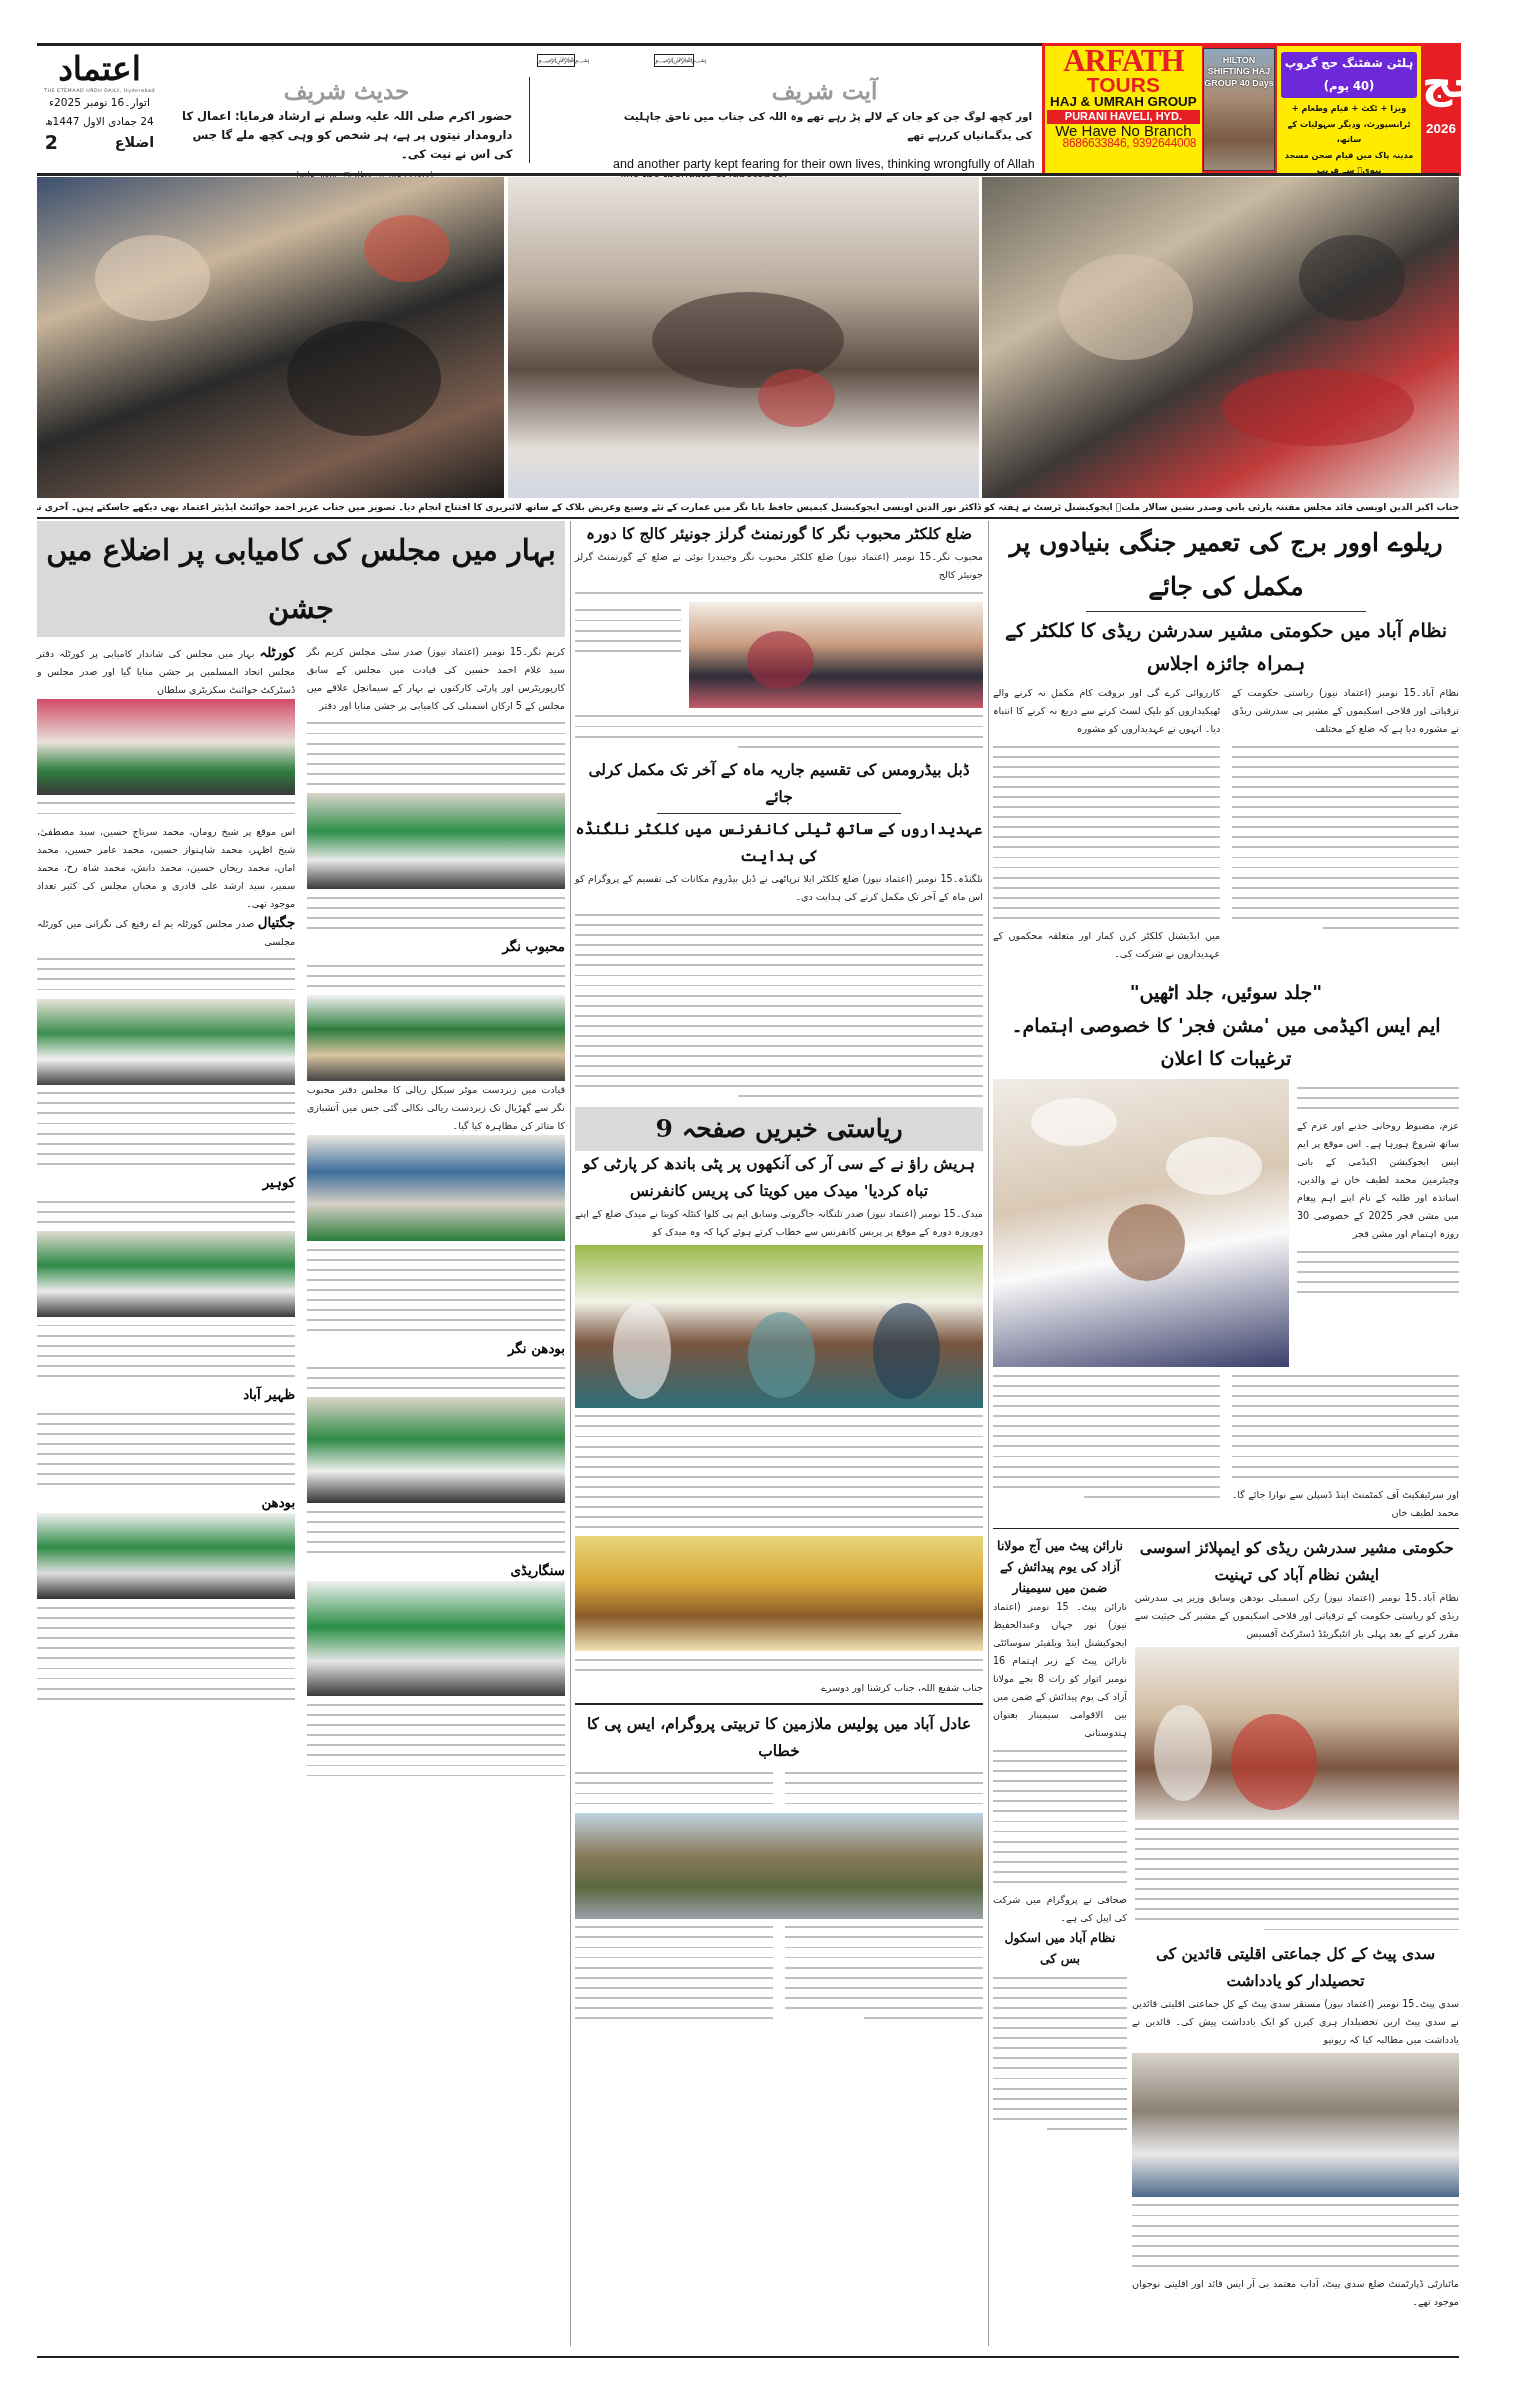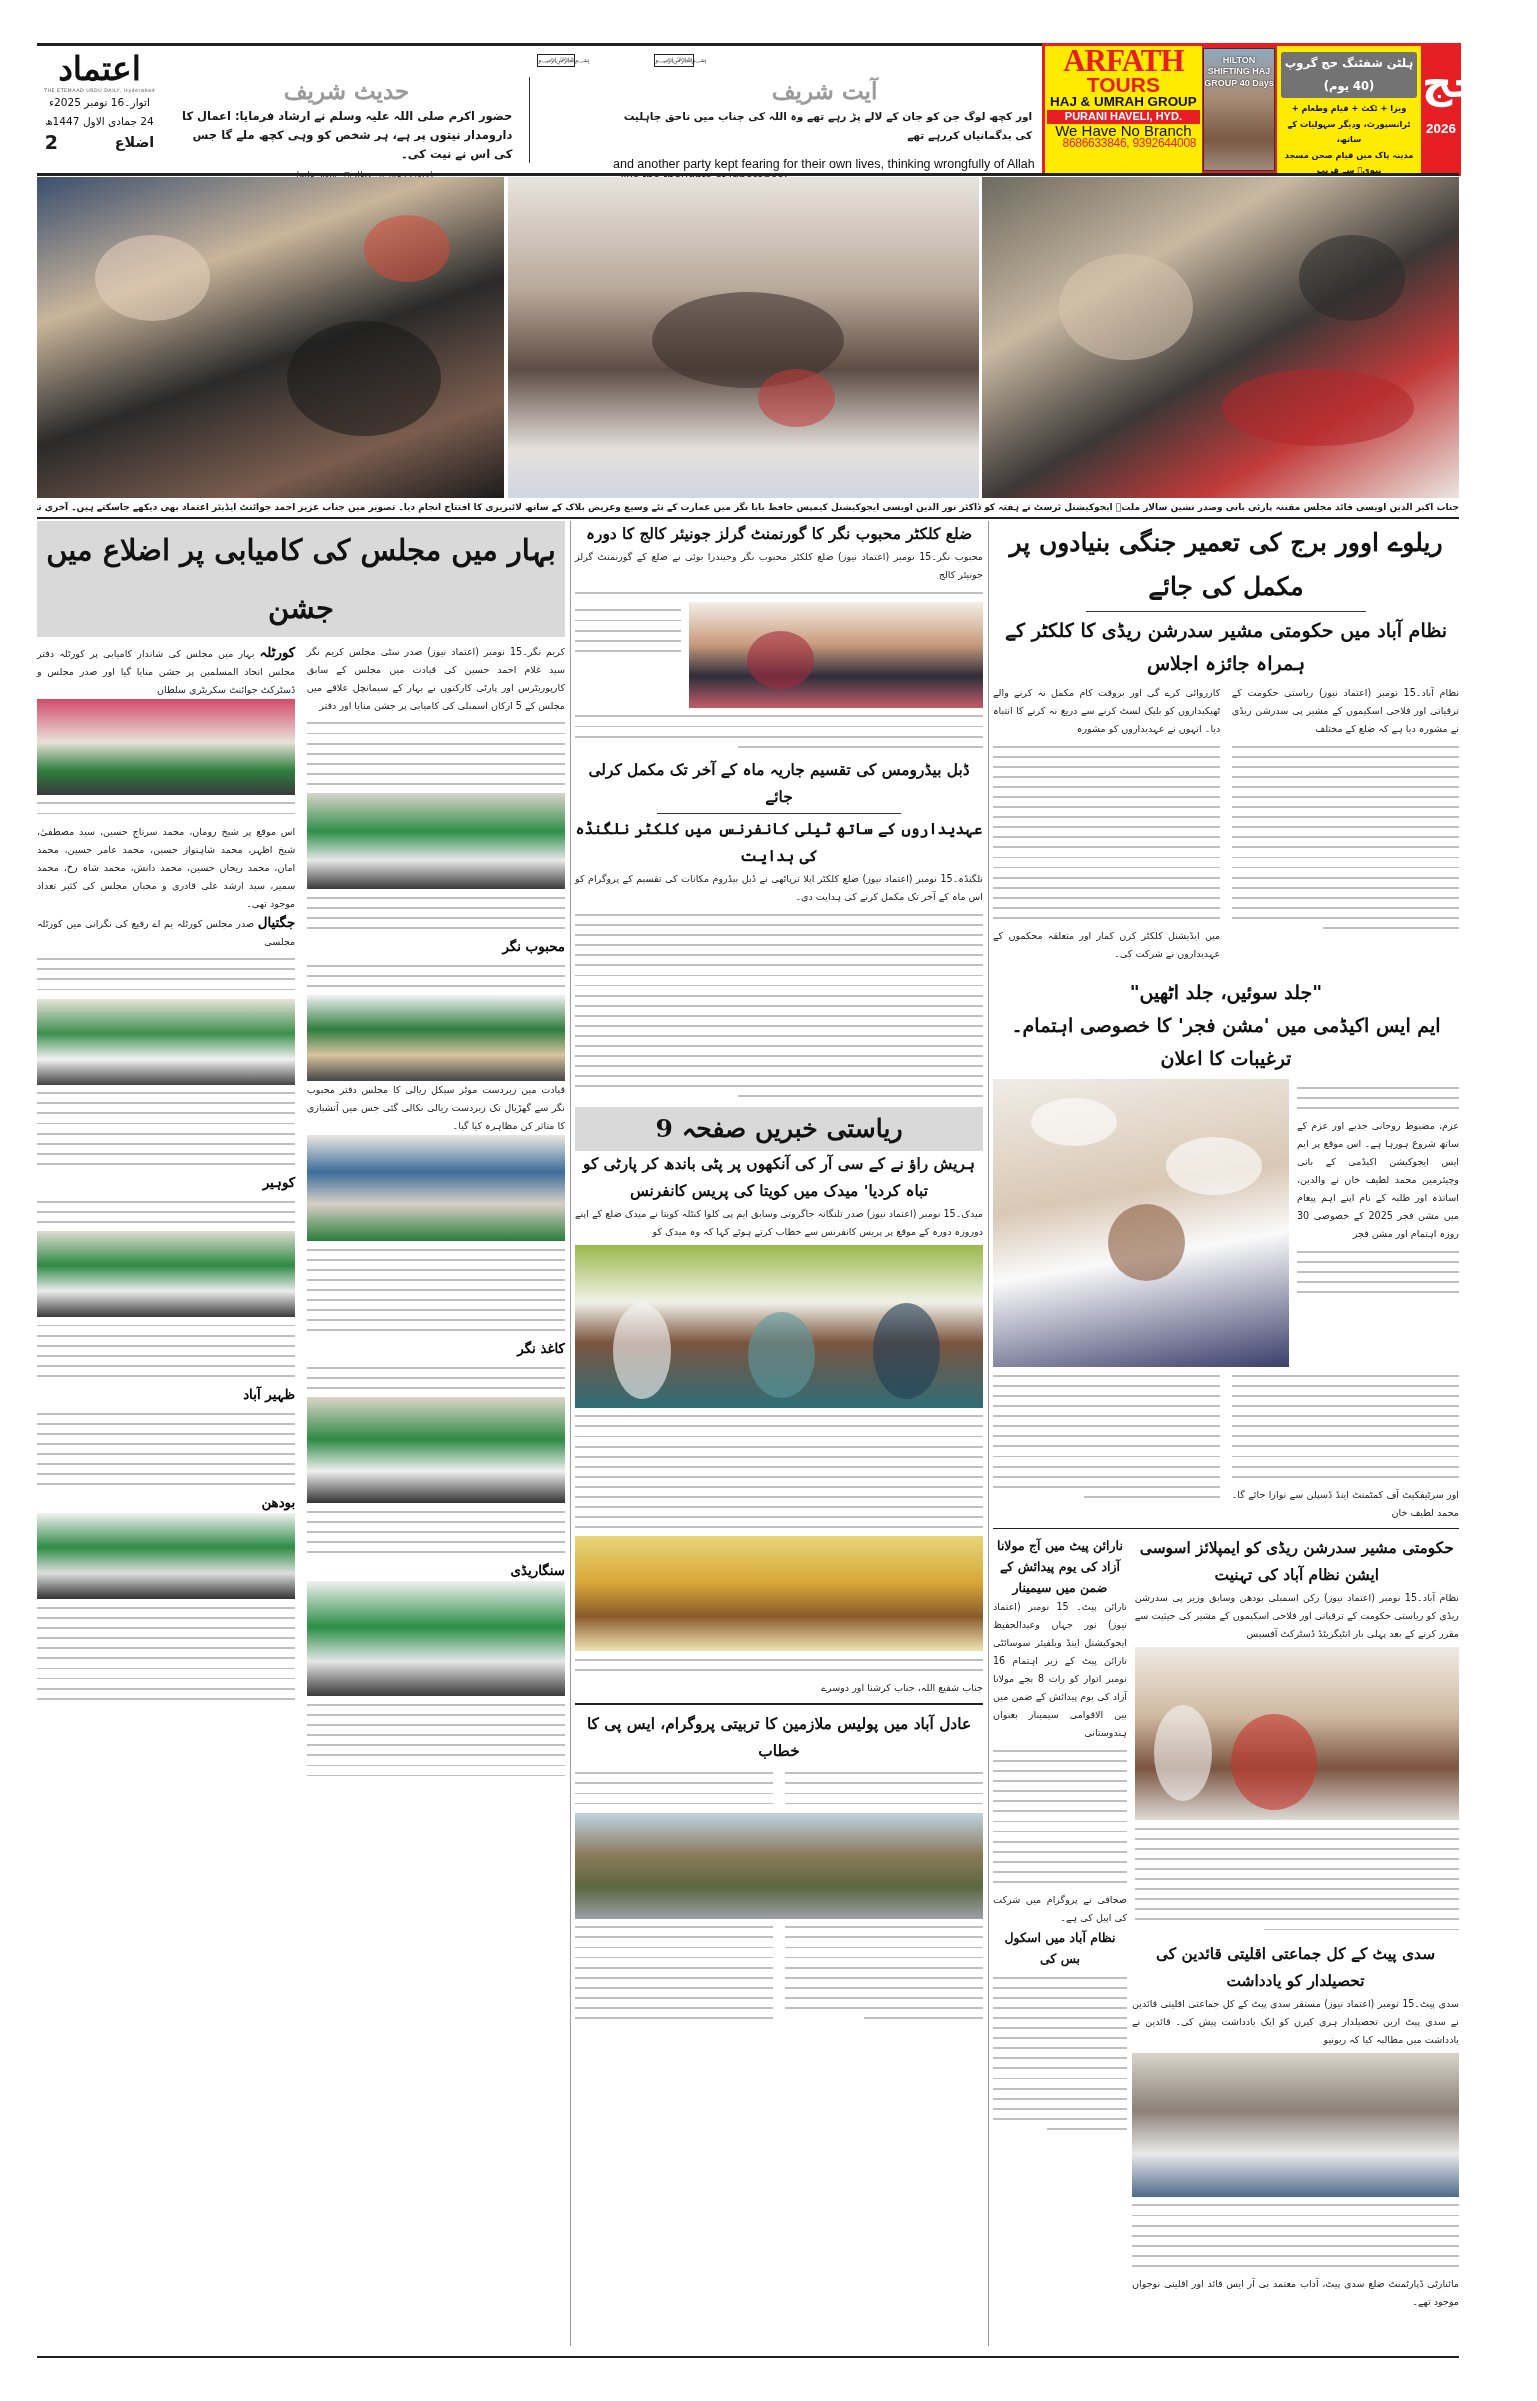--- a/index.html
+++ b/index.html
@@ -35,21 +35,21 @@
   .ad { position: absolute; left: 1005px; top: 43px; width: 419px; height: 133px; background: #e81e25; border: 1.9px solid #e81e25; }
   .ad-left { position: absolute; left: 1.9px; top: 1.9px; width: 157px; height: 127px; background: #ffeb00; text-align: center; font-family: "Liberation Sans", sans-serif; }
   .ad-brand { color: #e81e25; font-family: "Liberation Serif", serif; font-weight: bold; font-size: 31px; line-height: 29px; letter-spacing: -1px; }
   .ad-tours { color: #e81e25; font-weight: bold; font-size: 21px; line-height: 19px; }
   .ad-haj { color: #111; font-weight: bold; font-size: 13.4px; line-height: 15.4px; }
   .ad-purani { background: #e81e25; color: #fff; font-weight: bold; font-size: 11px; line-height: 13.4px; margin: 1px 1.9px; }
   .ad-nob { color: #111; font-weight: normal; font-size: 15px; line-height: 12.5px; }
   .ad-phone { color: #e81e25; font-weight: normal; font-size: 12px; line-height: 13.4px; letter-spacing: -0.3px; padding-left: 12px; }
   .ad-photo { position: absolute; left: 160px; top: 3.8px; width: 72px; height: 123px; background: linear-gradient(180deg,#8fa8bf 0%,#a88c74 40%,#7a5a44 75%,#9d8b7b 100%); border: 1px solid #333; text-align: center; color: #fff; font-family: "Liberation Sans", sans-serif; font-weight: bold; font-size: 9px; line-height: 11.5px; padding-top: 5.8px; text-shadow: 0 0 1.9px #000; }
   .ad-mid { position: absolute; left: 234px; top: 1.9px; width: 144px; height: 127px; background: #ffeb00; direction: rtl; text-align: center; }
-  .ad-mid-head { background: #737373; color: #fff; font-size: 11.5px; font-weight: bold; margin: 5.8px 3.8px 3.8px; line-height: 23px; border-radius: 2.9px; }
+  .ad-mid-head { background: #6d28d9; color: #fff; font-size: 11.5px; font-weight: bold; margin: 5.8px 3.8px 3.8px; line-height: 23px; border-radius: 2.9px; }
   .ad-mid-line { font-size: 8.2px; line-height: 15.4px; font-weight: bold; color: #111; }
   .ad-price { font-family: "Liberation Sans", sans-serif; font-weight: bold; font-size: 19px; color: #111; direction: ltr; line-height: 25px; }
   .ad-right { position: absolute; right: 0; top: 0; width: 38px; height: 129px; text-align: center; color: #fff; }
   .ad-haj-glyph { font-size: 42px; font-weight: bold; line-height: 77px; color: #fff; }
   .ad-year { font-family: "Liberation Sans", sans-serif; font-weight: bold; font-size: 13.4px; color: #fff; }
 
   
   .photo { position: absolute; overflow: hidden; }
   .p1 { left: 0; top: 177px; width: 467px; height: 321px; background: linear-gradient(160deg,#3b4f6e 0%,#c9b59b 30%,#2a2a2a 55%,#7a5d4e 80%,#1d1d1d 100%); }
   .p2 { left: 471px; top: 177px; width: 471px; height: 321px; background: linear-gradient(180deg,#e9e3de 0%,#b8a99a 35%,#5d4d44 60%,#e6e0db 85%,#d0d6e3 100%); }
@@ -507,21 +507,21 @@
             <i></i>
             <i></i>
             <i></i>
             <i></i>
             <i></i>
             <i></i>
             <i></i>
             <i></i>
             <i></i>
           </div>
-        <div class="body-text"><span class="tag">کاغذ نگر</span></div>
+        <div class="body-text"><span class="tag">بودھن نگر</span></div>
         <div class="textlines">
             <i></i>
             <i></i>
             <i></i>
           </div>
         <div class="img" style="height:106px;background:linear-gradient(180deg,#dcd6c9 0%,#2f8a45 40%,#efefef 70%,#333 100%)"></div>
         <div class="textlines">
             <i></i>
             <i></i>
             <i></i>

